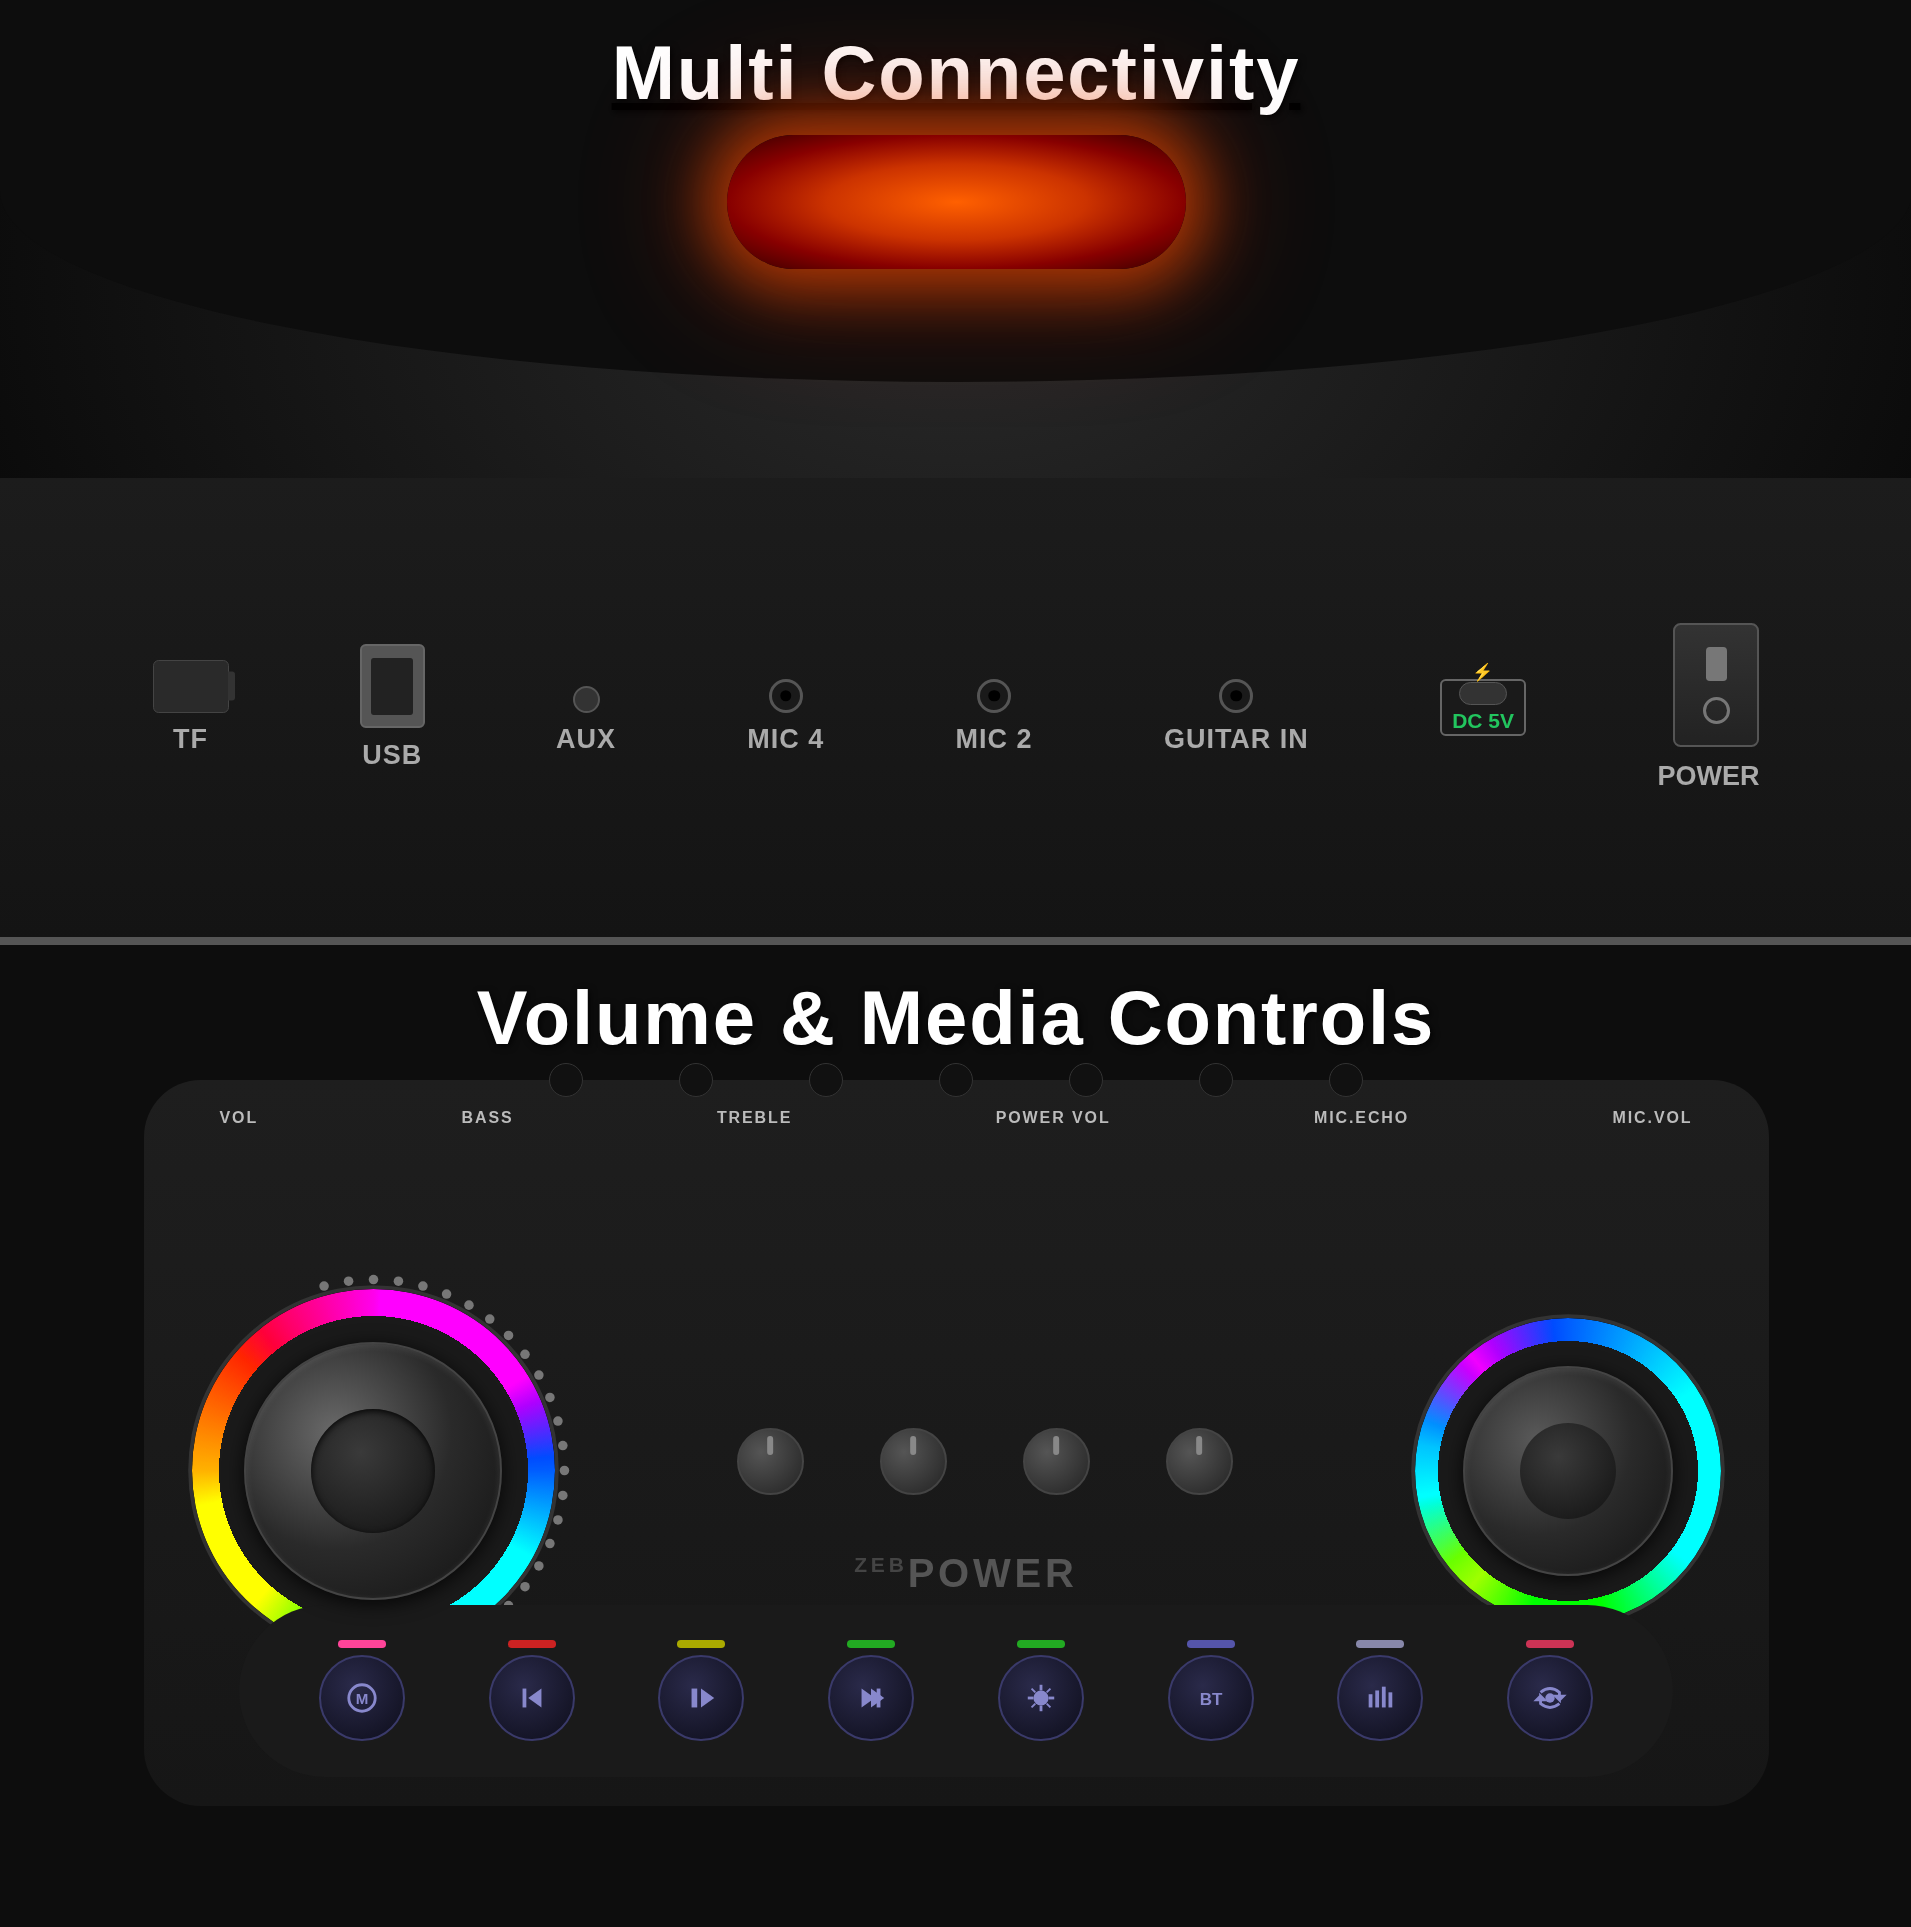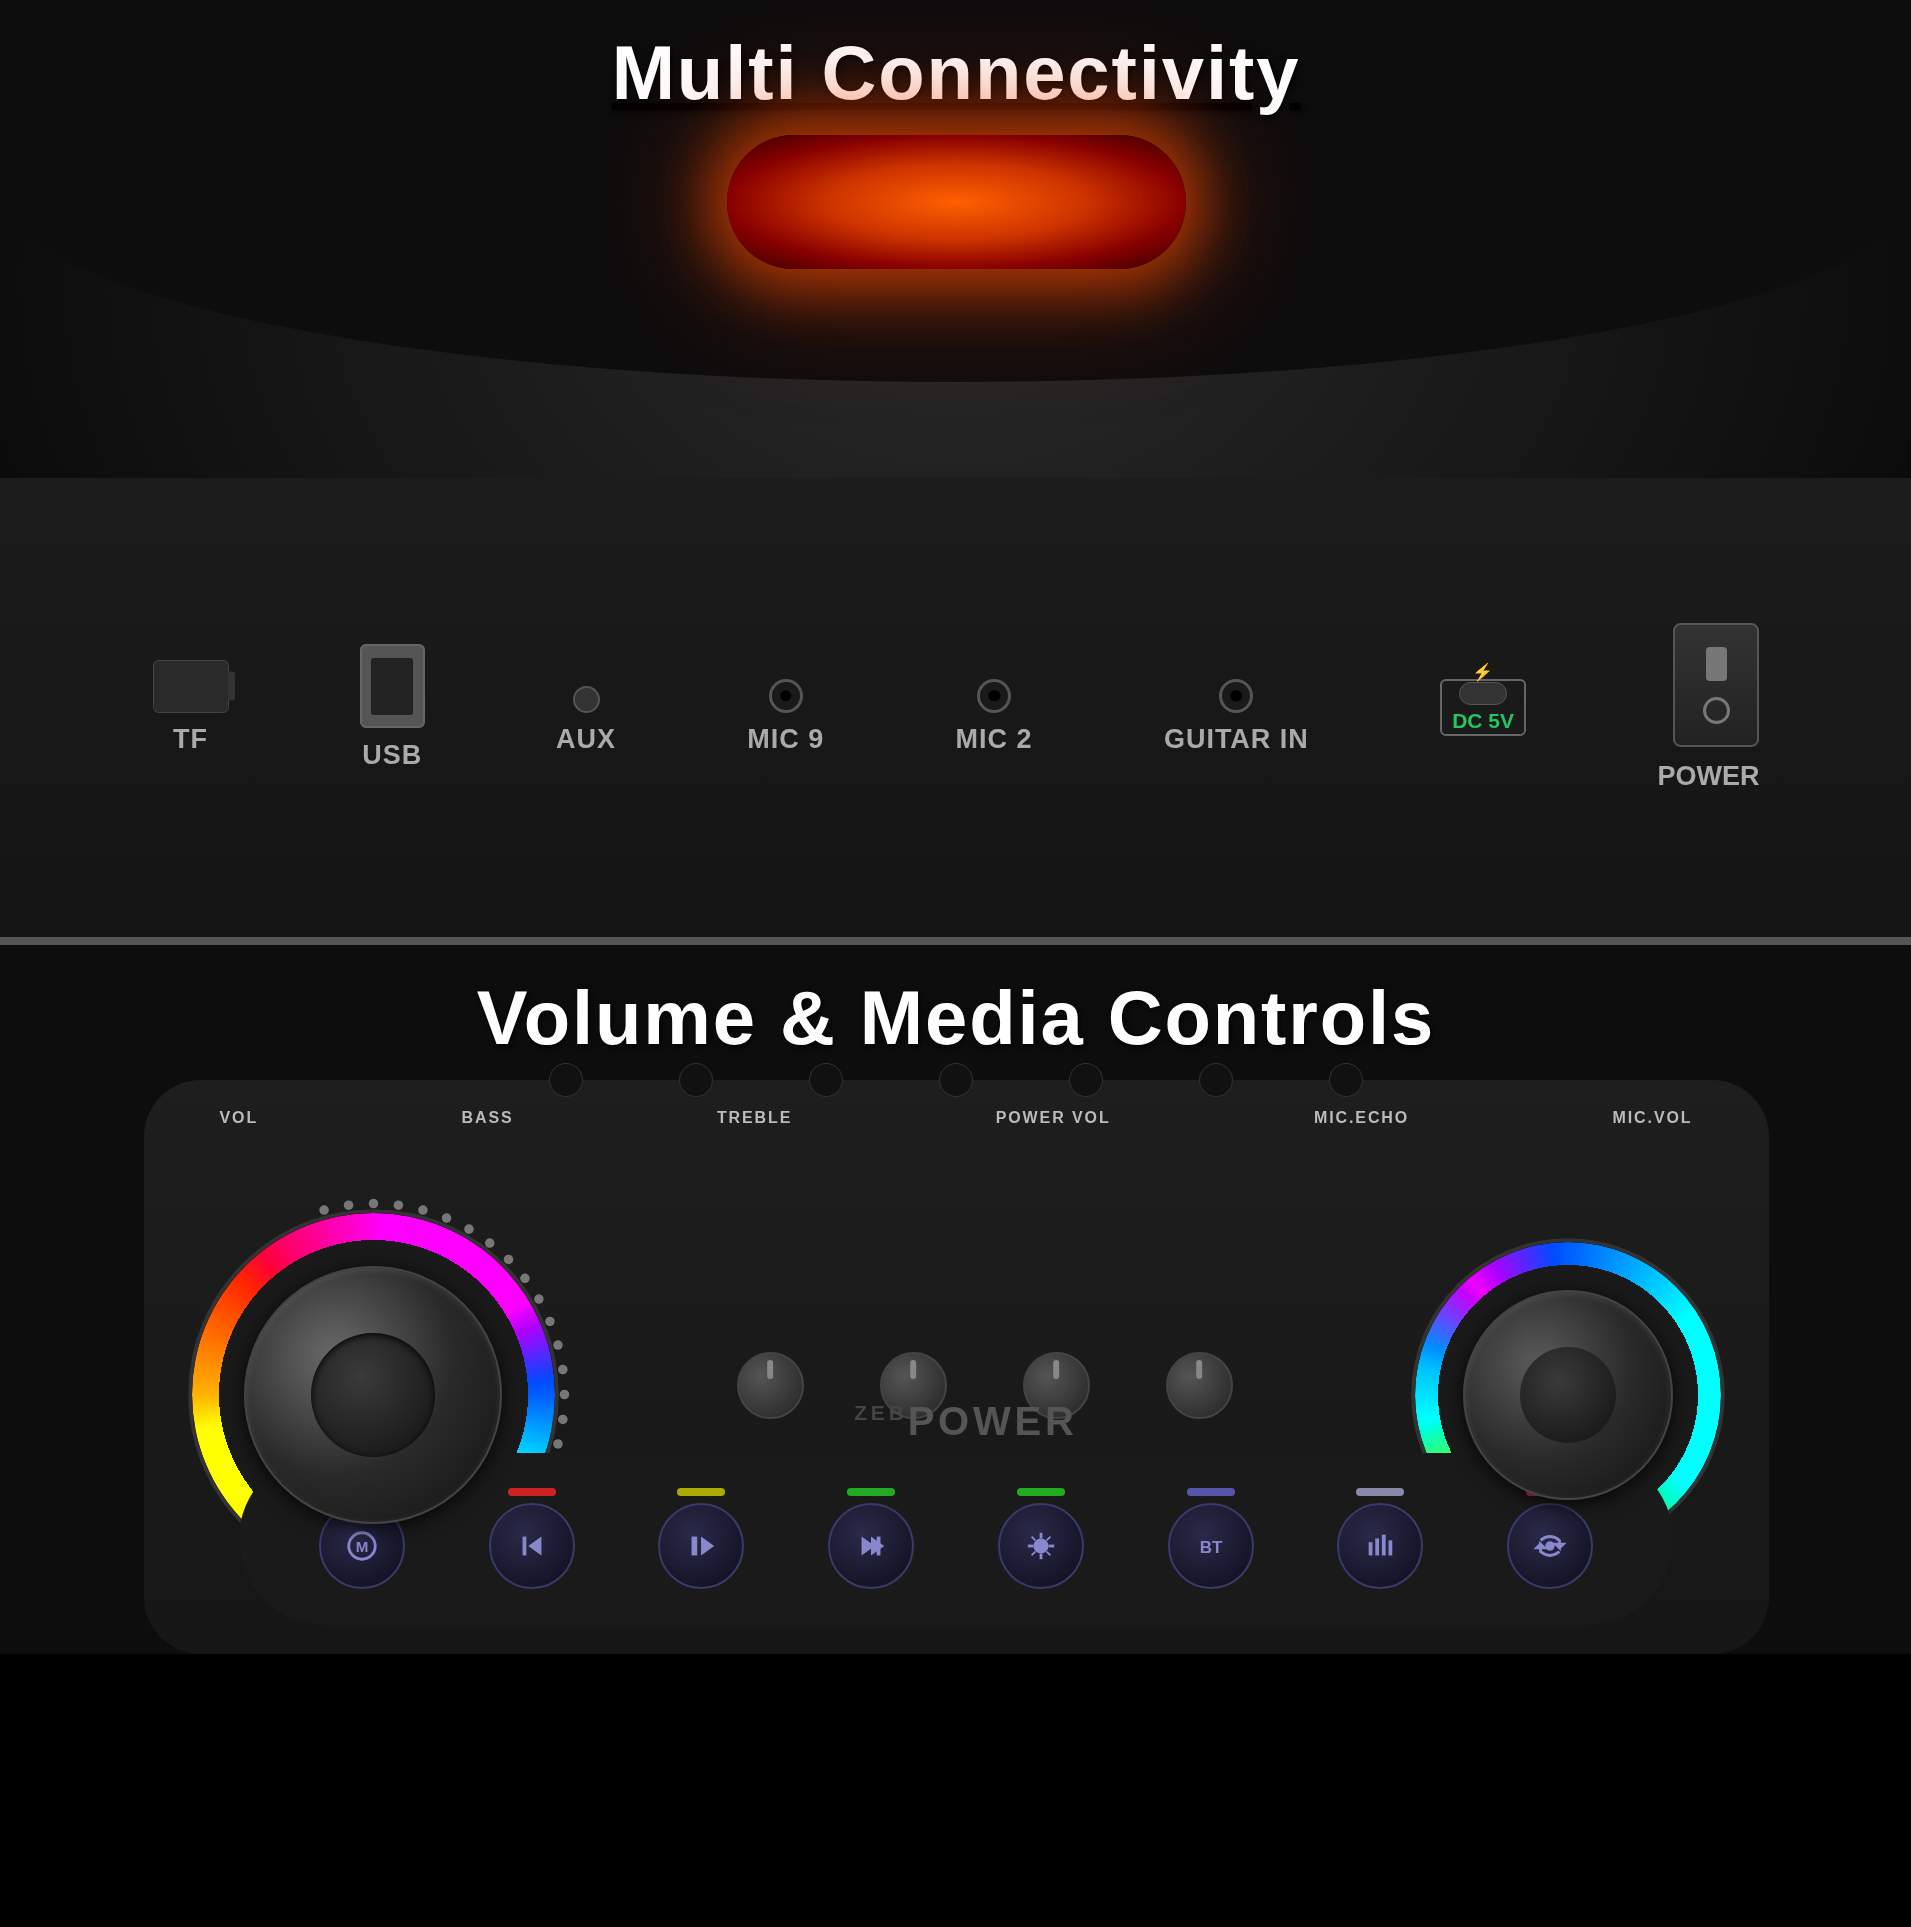--- a/index.html
+++ b/index.html
@@ -250,21 +250,21 @@
     
     .divider {
       width: 100%;
       height: 7.6px;
       background: #555;
     }
 
     
     .bottom-section {
       width: 100%;
-      height: 709px;
+      height: 983px;
       background: #0d0d0d;
       position: relative;
       display: flex;
       flex-direction: column;
       align-items: center;
     }
 
     .volume-media-title {
       color: white;
       font-size: 76px;
@@ -576,21 +576,21 @@
         <div style="height:53px;display:flex;align-items:flex-end;">
           <div class="aux-jack"></div>
         </div>
         <span class="port-label">AUX</span>
       </div>
 
       <div class="port-item">
         <div style="height:53px;display:flex;align-items:flex-end;">
           <div class="jack-port"></div>
         </div>
-        <span class="port-label">MIC 9</span>
+        <span class="port-label">MIC 4</span>
       </div>
 
       <div class="port-item">
         <div style="height:53px;display:flex;align-items:flex-end;">
           <div class="jack-port"></div>
         </div>
         <span class="port-label">MIC 2</span>
       </div>
 
       <div class="port-item">

